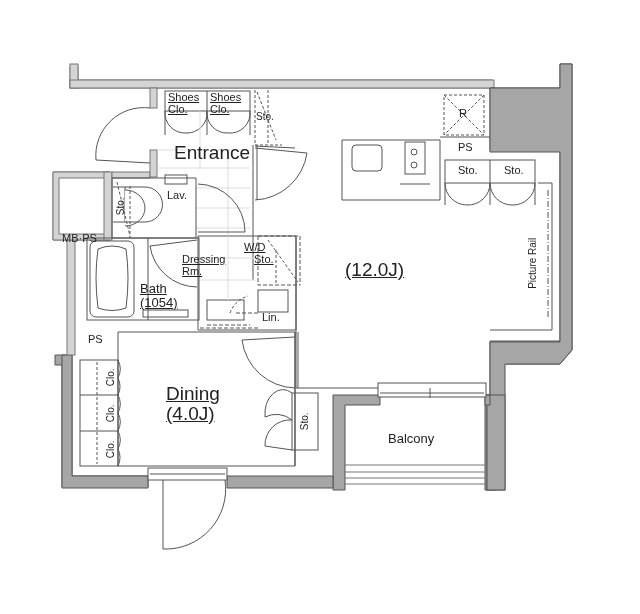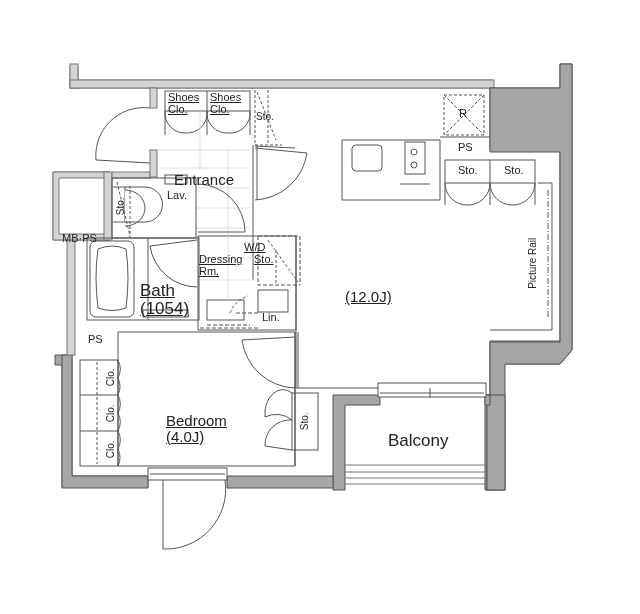--- a/index.html
+++ b/index.html
@@ -1,20 +1,20 @@
 <!DOCTYPE html>
 <html><head>
 <meta charset="utf-8">
 <style>
   html, body { margin: 0; padding: 0; background: #ffffff; }
   body { width: 640px; height: 614px; overflow: hidden; position: relative; font-family: "Liberation Sans", sans-serif; }
   #plan { position: absolute; left: 0; top: 0; width: 640px; height: 614px; }
   .lbl { position: absolute; color: #222; white-space: nowrap; font-family: "Liberation Sans", sans-serif; line-height: 1.05; text-align: center; }
-  .lbl.big { font-size: 15px; margin-top: 29px; }
-  .lbl.med { font-size: 17px; }
+  .lbl.big { font-size: 19px; }
+  .lbl.med { font-size: 13px; }
   .lbl.sm { font-size: 11px; }
   .lbl.xs { font-size: 10px; }
   .rot { transform: rotate(-90deg); transform-origin: center center; }
   .stack { display: flex; flex-direction: column; align-items: flex-start; text-decoration: underline; }
 </style>
 </head>
 <body>
 
 <svg id="plan" viewBox="0 0 640 614" xmlns="http://www.w3.org/2000/svg">
   <g fill="none" stroke="#555" stroke-width="1">
@@ -167,21 +167,21 @@
 </div>
 <div class="lbl sm stack" style="left:210px;top:92px;width:38px;">
   <span>Shoes</span>
   <span>Clo.</span>
 </div>
 <div class="lbl xs" style="left:256px;top:112px;">Sto.</div>
 <div class="lbl big" style="left:174px;top:143px;">Entrance</div>
 <div class="lbl sm" style="left:62px;top:196px;margin-top:37px;">MB·PS</div>
 <div class="lbl xs rot" style="left:112px;top:201px;">Sto.</div>
 <div class="lbl sm" style="left:167px;top:190px;">Lav.</div>
-<div class="lbl sm stack" style="left:199px;top:254px;width:52px;">
+<div class="lbl sm stack" style="left:182px;top:254px;width:52px;">
   <span>Dressing</span>
   <span>Rm.</span>
 </div>
 <div class="lbl sm stack" style="left:244px;top:242px;width:40px;">
   <span>W/D</span>
   <span style="margin-left:10px;">Sto.</span>
 </div>
 <div class="lbl sm" style="left:262px;top:312px;">Lin.</div>
 <div class="lbl med stack" style="left:140px;top:282px;width:52px;">
   <span>Bath</span>
@@ -190,20 +190,20 @@
 <div class="lbl sm" style="left:88px;top:334px;">PS</div>
 <div class="lbl sm" style="left:459px;top:108px;">R</div>
 <div class="lbl sm" style="left:458px;top:142px;">PS</div>
 <div class="lbl sm" style="left:458px;top:165px;">Sto.</div>
 <div class="lbl sm" style="left:504px;top:165px;">Sto.</div>
 <div class="lbl big stack" style="left:345px;top:260px;width:160px;">
   <span>(12.0J)</span>
 </div>
 <div class="lbl xs rot" style="left:508px;top:258px;">Picture Rail</div>
 <div class="lbl big stack" style="left:166px;top:384px;width:80px;">
-  <span>Bedroom</span>
+  <span>Dining</span>
   <span>(4.0J)</span>
 </div>
 <div class="lbl xs rot" style="left:102px;top:372px;">Clo.</div>
 <div class="lbl xs rot" style="left:102px;top:408px;">Clo.</div>
 <div class="lbl xs rot" style="left:102px;top:444px;">Clo.</div>
 <div class="lbl xs rot" style="left:296px;top:416px;">Sto.</div>
 <div class="lbl med" style="left:388px;top:432px;">Balcony</div>
 
 </body></html>

